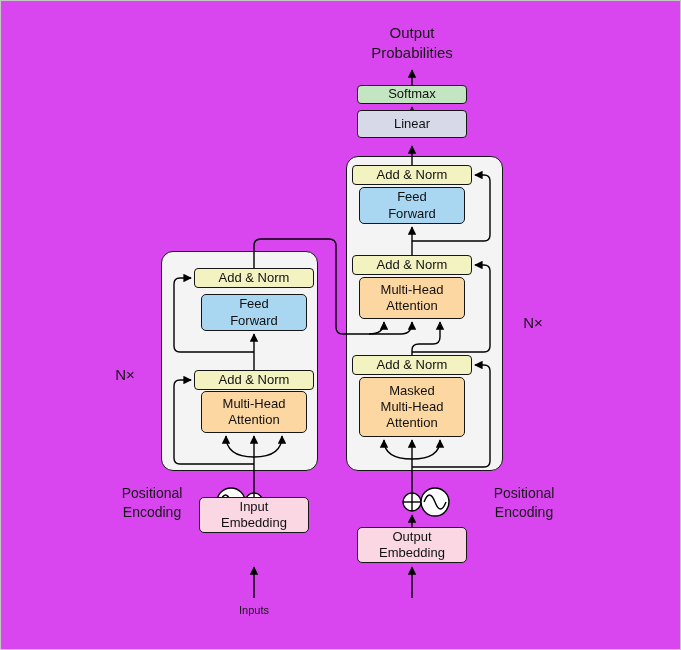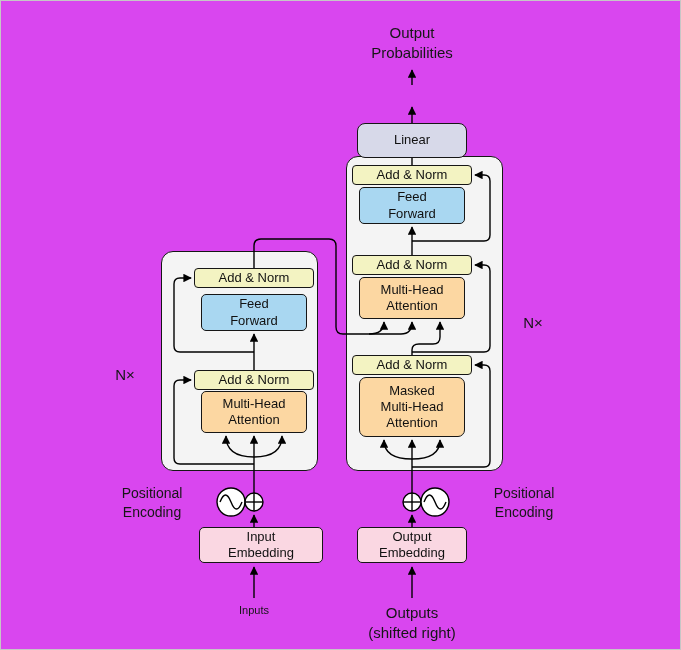--- a/index.html
+++ b/index.html
@@ -88,42 +88,45 @@
       <line class="icon-stroke" x1="411" y1="492" x2="411" y2="510"></line>
     </g>
     <g>
       <circle class="icon-stroke" cx="434" cy="501" r="14" fill="#ffffff"></circle>
       <path class="icon-stroke" d="M423,501 Q428.5,487 434,501 Q439.5,515 445,501" fill="none"></path>
     </g>
   </svg>
 
   <div class="lbl" style="left:341px; top:22px; width:140px; font-size:15px;">Output
 Probabilities</div>
-  <div class="node slim" style="left: 356px; top: 122px; width: 110px; height: 35px; background-color: rgb(215, 217, 233); border-radius: 8px;">
+  <div class="node slim" style="left: 356px; top: 84px; width: 110px; height: 19px; background-color: rgb(196, 229, 193);">
+    <span>Softmax</span>
+  </div>
+  <div class="node slim" style="left: 356px; top: 109px; width: 110px; height: 28px; background-color: rgb(215, 217, 233);">
     <span>Linear</span>
   </div>
 
   <div class="node slim" style="left: 351px; top: 164px; width: 120px; height: 20px; background-color: rgb(243, 243, 194);">
     <span>Add &amp; Norm</span>
   </div>
   <div class="node" style="left: 358px; top: 186px; width: 106px; height: 37px; background-color: rgb(169, 215, 241);">
     <span>Feed
 Forward</span>
   </div>
   <div class="node slim" style="left: 351px; top: 254px; width: 120px; height: 20px; background-color: rgb(243, 243, 194);">
     <span>Add &amp; Norm</span>
   </div>
   <div class="node" style="left: 358px; top: 276px; width: 106px; height: 42px; background-color: rgb(252, 215, 162);">
     <span>Multi-Head
 Attention</span>
   </div>
   <div class="node slim" style="left: 351px; top: 354px; width: 120px; height: 20px; background-color: rgb(243, 243, 194);">
     <span>Add &amp; Norm</span>
   </div>
-  <div class="node" style="left: 358px; top: 376px; width: 106px; height: 60px; background-color: rgb(252, 215, 162); border-radius: 7px;">
+  <div class="node" style="left: 358px; top: 376px; width: 106px; height: 60px; background-color: rgb(252, 215, 162);">
     <span>Masked
 Multi-Head
 Attention</span>
   </div>
 
   <div class="node slim" style="left: 193px; top: 267px; width: 120px; height: 20px; background-color: rgb(243, 243, 194);">
     <span>Add &amp; Norm</span>
   </div>
   <div class="node" style="left: 200px; top: 293px; width: 106px; height: 37px; background-color: rgb(169, 215, 241);">
     <span>Feed
@@ -138,26 +141,24 @@
   </div>
 
   <div class="lbl" style="left:104px; top:364px; width:40px; font-size:15px;">N×</div>
   <div class="lbl" style="left:512px; top:312px; width:40px; font-size:15px;">N×</div>
 
   <div class="lbl" style="left:92px; top:483px; width:118px; font-size:14px;">Positional
 Encoding</div>
   <div class="lbl" style="left:464px; top:483px; width:118px; font-size:14px;">Positional
 Encoding</div>
 
-  <div class="node" style="left: 198px; top: 526px; width: 124px; height: 36px; background-color: rgb(250, 215, 226);">
+  <div class="node" style="left: 198px; top: 496px; width: 110px; height: 36px; background-color: rgb(250, 215, 226);">
     <span>Input
 Embedding</span>
   </div>
   <div class="node" style="left: 356px; top: 526px; width: 110px; height: 36px; background-color: rgb(250, 215, 226);">
     <span>Output
 Embedding</span>
   </div>
 
   <div class="lbl" style="left:203px; top:602px; width:100px; font-size:11px;">Inputs</div>
-  <div class="lbl" style="left:341px; top:602px; width:140px; font-size:15px;">Outputs
-(shifted right)</div>
 
 </div>
 
 </body></html>

